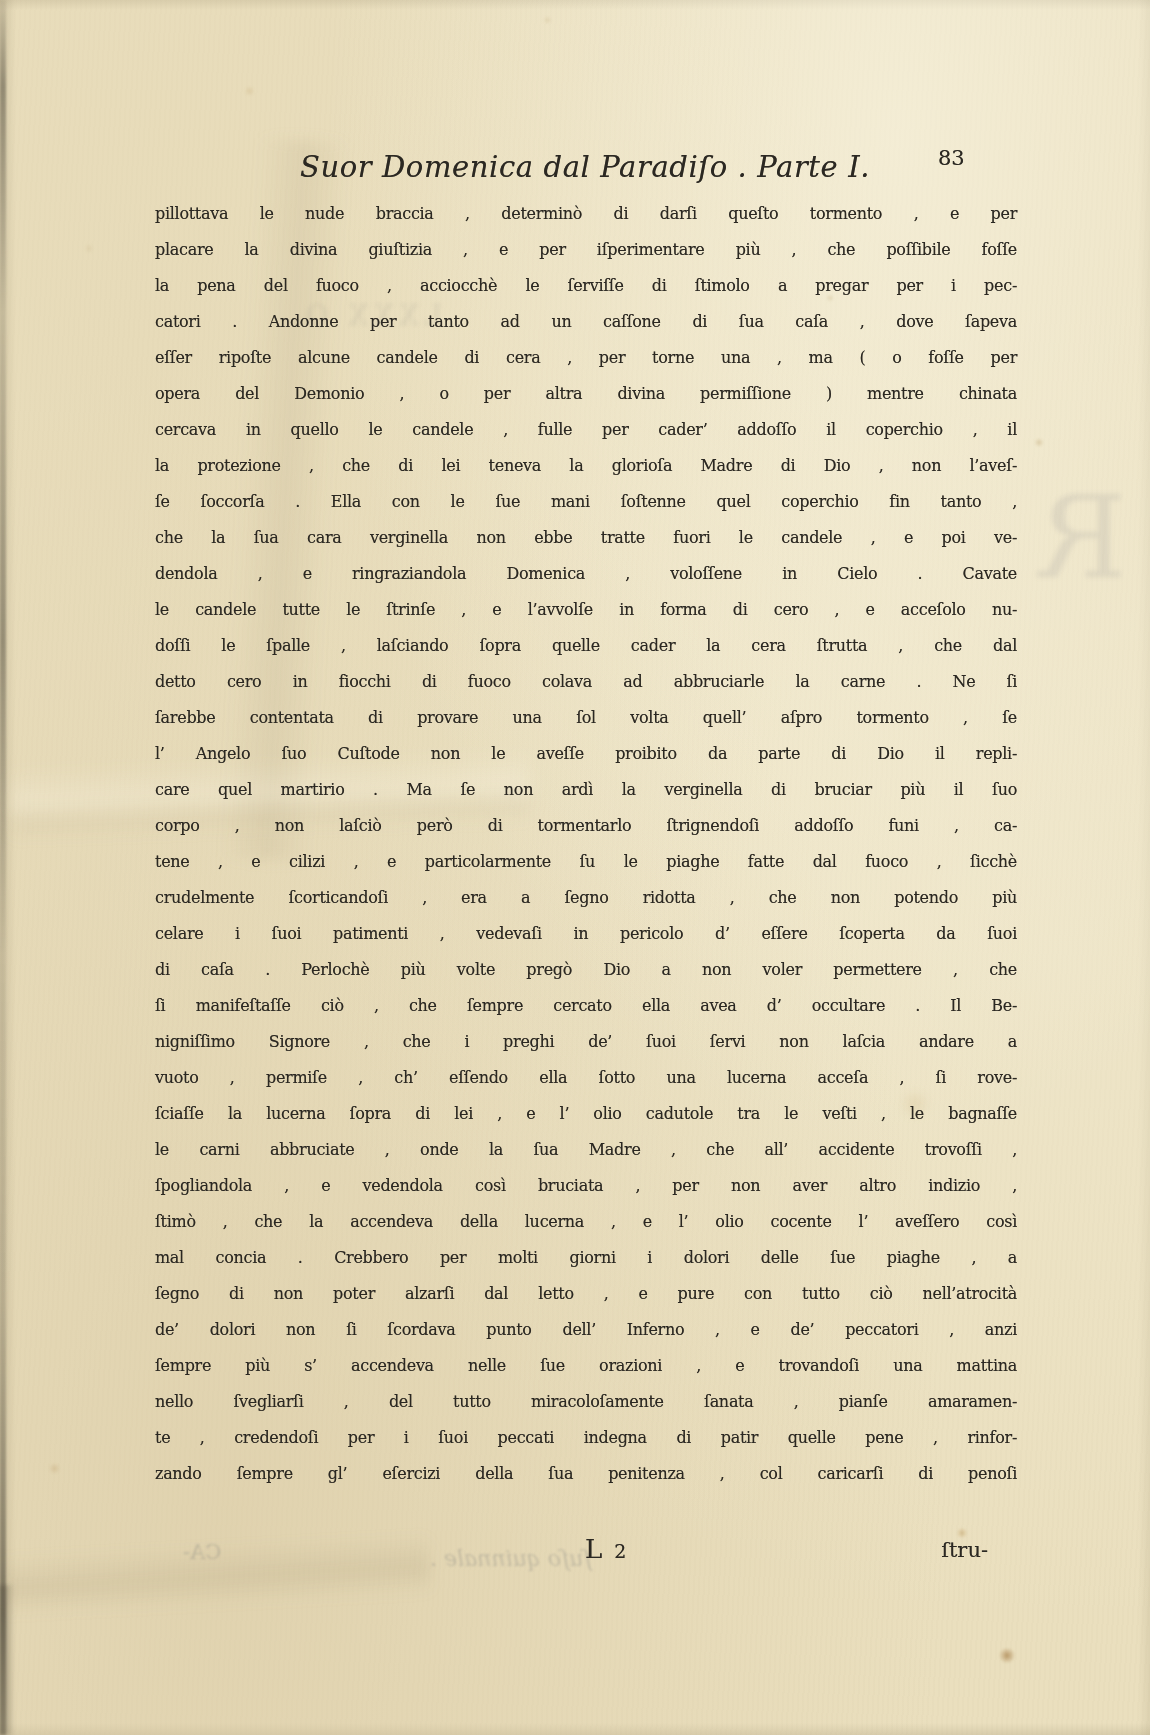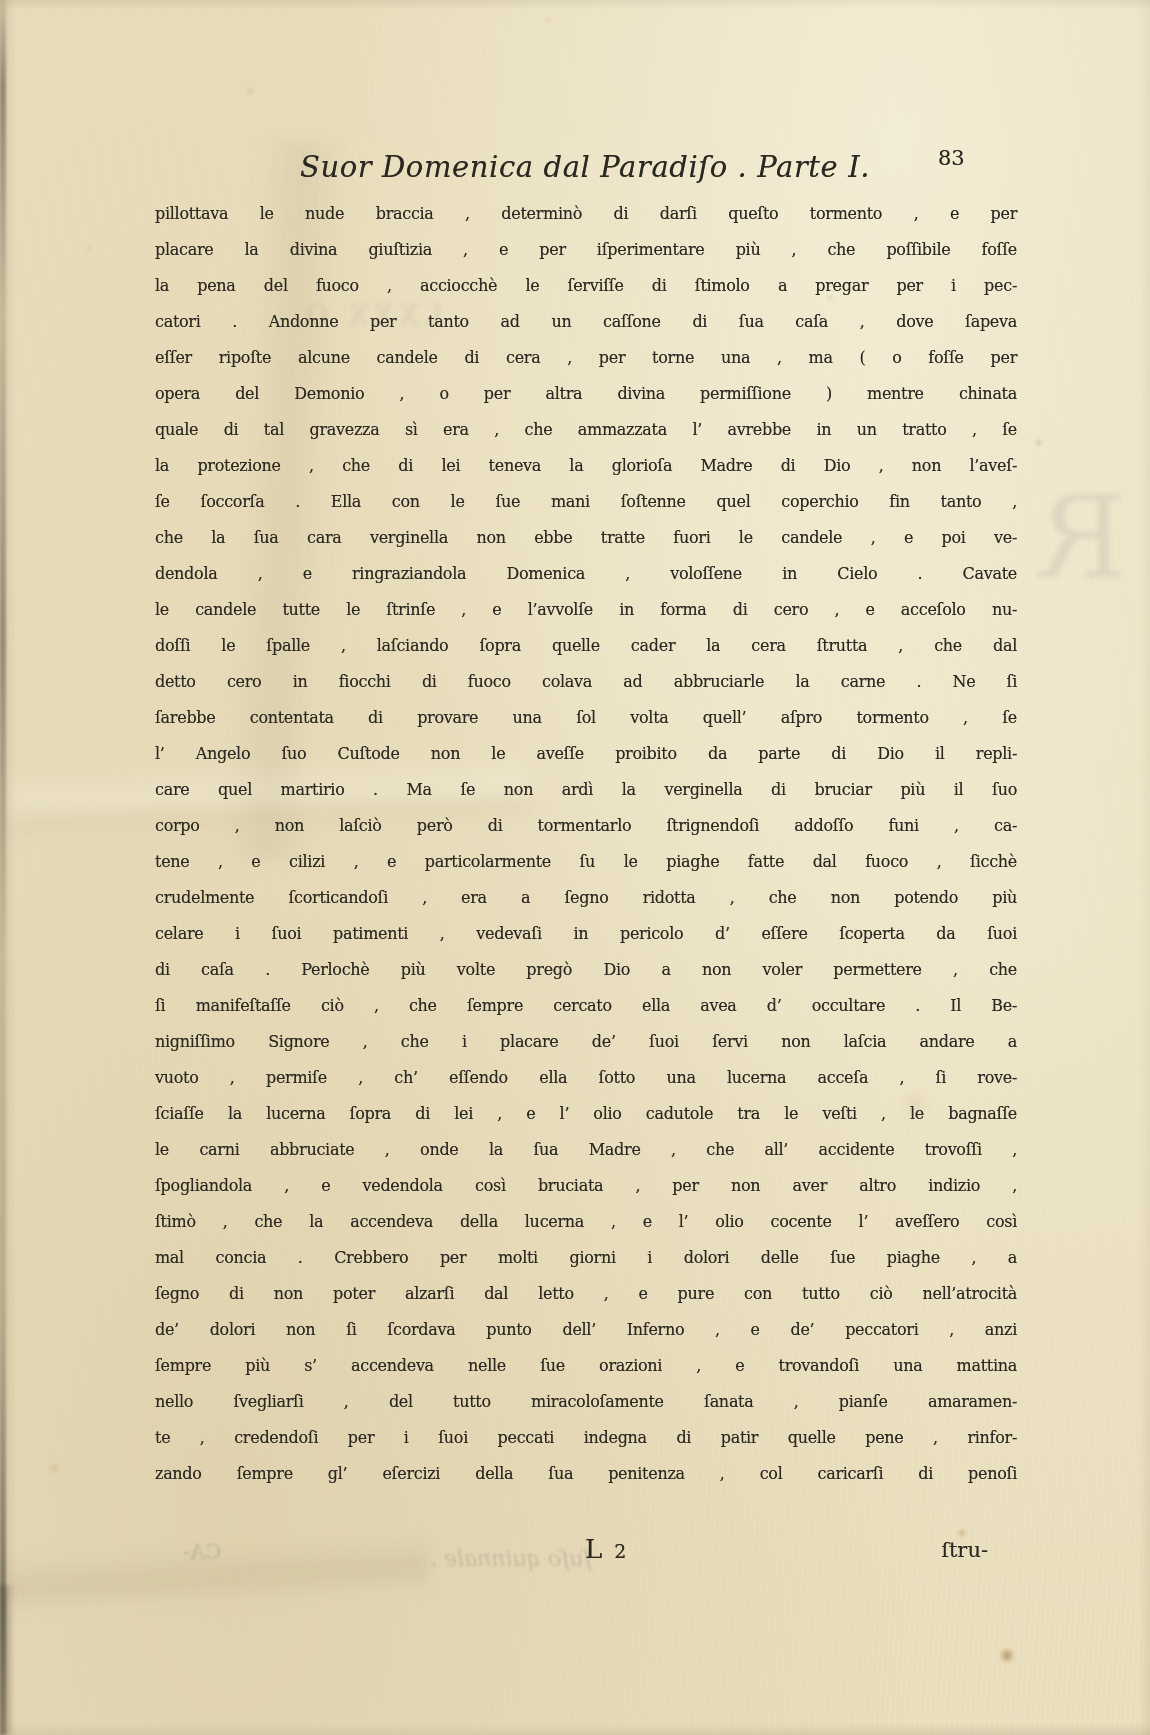--- a/index.html
+++ b/index.html
@@ -134,38 +134,38 @@
   <div class="running-head">Suor Domenica dal Paradiſo .  Parte I.</div>
   <div class="page-number">83</div>
 
   <div class="text-block">
     <div class="line">pillottava le nude braccia , determinò di darſi queſto tormento , e per</div>
     <div class="line">placare la divina giuſtizia , e per iſperimentare più , che poſſibile foſſe</div>
     <div class="line">la pena del fuoco , acciocchè le ſerviſſe di ſtimolo a pregar per i pec-</div>
     <div class="line">catori .  Andonne per tanto ad un caſſone di ſua caſa , dove ſapeva</div>
     <div class="line">eſſer ripoſte alcune candele di cera , per torne una , ma ( o foſſe per</div>
     <div class="line">opera del Demonio , o per altra divina permiſſione ) mentre chinata</div>
-    <div class="line">quale di tal gravezza sì era , che ammazzata l’ avrebbe in un tratto , ſe</div>
+    <div class="line">cercava in quello le candele , fulle per cader’ addoſſo il coperchio , il</div>
     <div class="line">la protezione , che di lei teneva la glorioſa Madre di Dio , non l’aveſ-</div>
     <div class="line">ſe ſoccorſa .  Ella con le ſue mani ſoſtenne quel coperchio fin tanto ,</div>
     <div class="line">che la ſua cara verginella non ebbe tratte fuori le candele , e poi ve-</div>
     <div class="line">dendola , e ringraziandola Domenica , voloſſene in Cielo .  Cavate</div>
     <div class="line">le candele tutte le ſtrinſe , e l’avvolſe in forma di cero , e acceſolo nu-</div>
     <div class="line">doſſi le ſpalle , laſciando ſopra quelle cader la cera ſtrutta , che dal</div>
     <div class="line">detto cero in fiocchi di fuoco colava ad abbruciarle la carne .  Ne ſi</div>
     <div class="line">ſarebbe contentata di provare una ſol volta quell’ aſpro tormento , ſe</div>
     <div class="line">l’ Angelo ſuo Cuſtode non le aveſſe proibito da parte di Dio il repli-</div>
     <div class="line">care quel martirio .  Ma ſe non ardì la verginella di bruciar più il ſuo</div>
     <div class="line">corpo , non laſciò però di tormentarlo ſtrignendoſi addoſſo funi , ca-</div>
     <div class="line">tene , e cilizi , e particolarmente ſu le piaghe fatte dal fuoco , ſicchè</div>
     <div class="line">crudelmente ſcorticandoſi , era a ſegno ridotta , che non potendo più</div>
     <div class="line">celare i ſuoi patimenti , vedevaſi in pericolo d’ eſſere ſcoperta da ſuoi</div>
     <div class="line">di caſa .  Perlochè più volte pregò Dio a non voler permettere , che</div>
     <div class="line">ſi manifeſtaſſe ciò , che ſempre cercato ella avea d’ occultare .  Il Be-</div>
-    <div class="line">nigniſſimo Signore , che i placare de’ ſuoi ſervi non laſcia andare a</div>
+    <div class="line">nigniſſimo Signore , che i preghi de’ ſuoi ſervi non laſcia andare a</div>
     <div class="line">vuoto , permiſe , ch’ eſſendo ella ſotto una lucerna acceſa , ſi rove-</div>
     <div class="line">ſciaſſe la lucerna ſopra di lei , e l’ olio cadutole tra le veſti , le bagnaſſe</div>
     <div class="line">le carni abbruciate , onde la ſua Madre , che all’ accidente trovoſſi ,</div>
     <div class="line">ſpogliandola , e vedendola così bruciata , per non aver altro indizio ,</div>
     <div class="line">ſtimò , che la accendeva della lucerna , e l’ olio cocente l’ aveſſero così</div>
     <div class="line">mal concia .  Crebbero per molti giorni i dolori delle ſue piaghe , a</div>
     <div class="line">ſegno di non poter alzarſi dal letto , e pure con tutto ciò nell’atrocità</div>
     <div class="line">de’ dolori non ſi ſcordava punto dell’ Inferno , e de’ peccatori , anzi</div>
     <div class="line">ſempre più s’ accendeva nelle ſue orazioni , e trovandoſi una mattina</div>
     <div class="line">nello ſvegliarſi , del tutto miracoloſamente ſanata , pianſe amaramen-</div>

